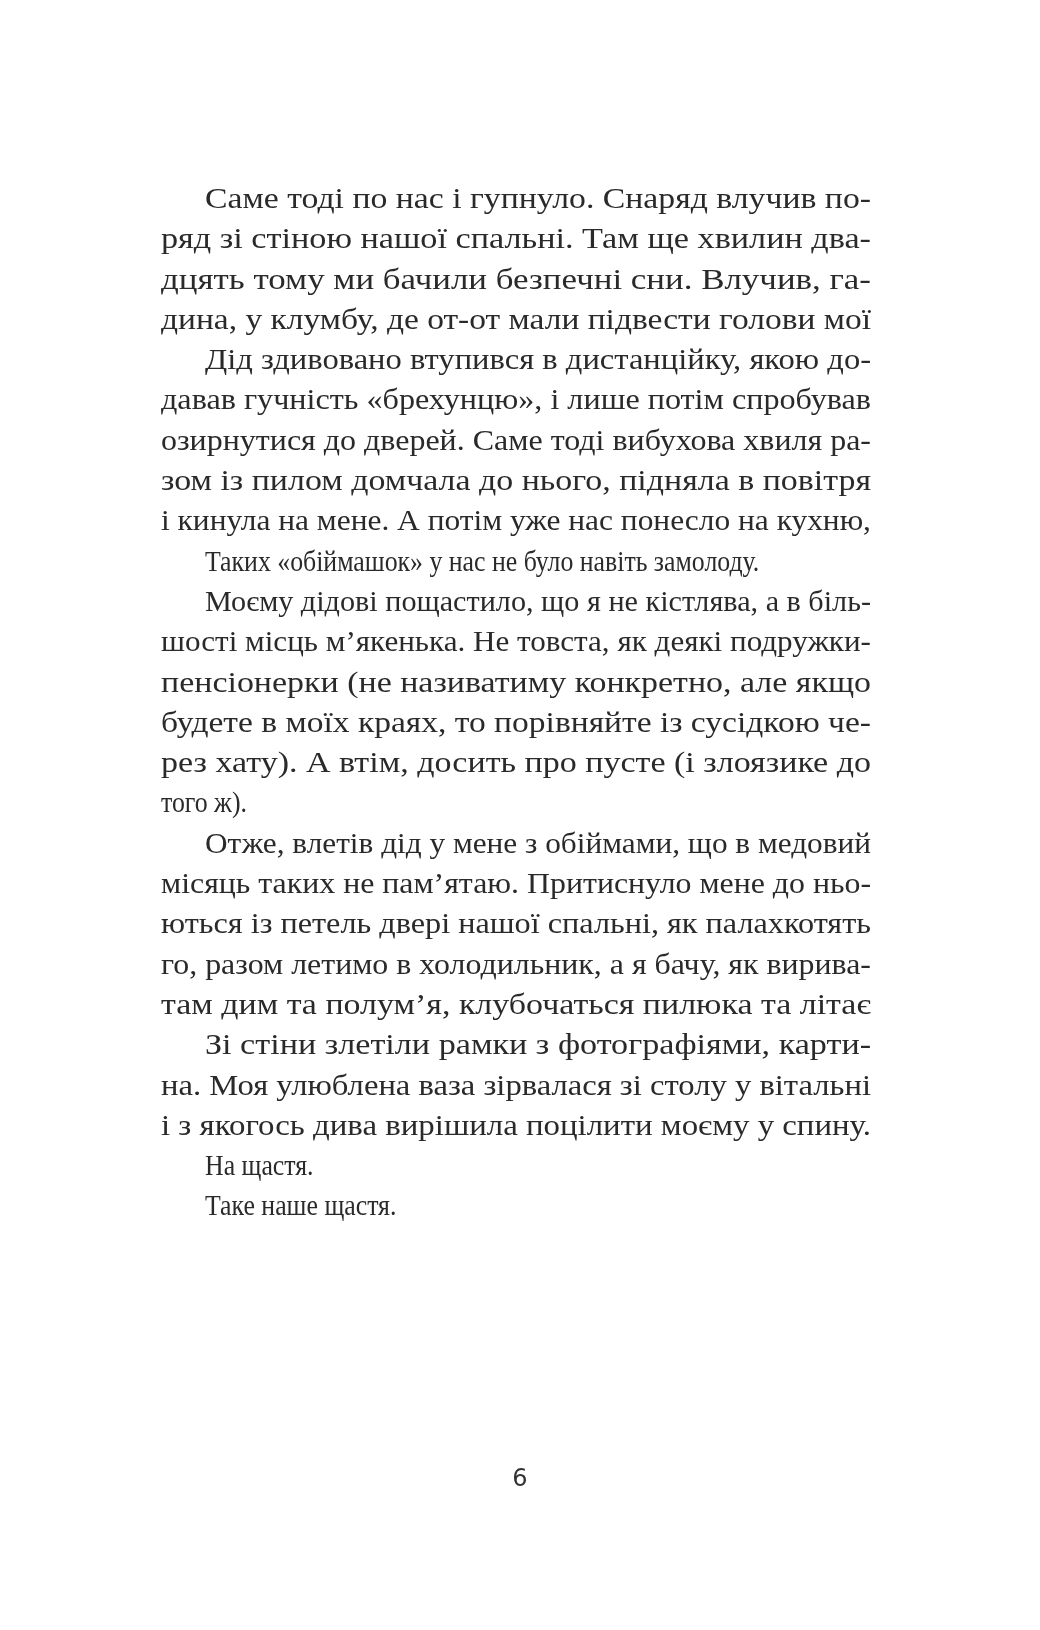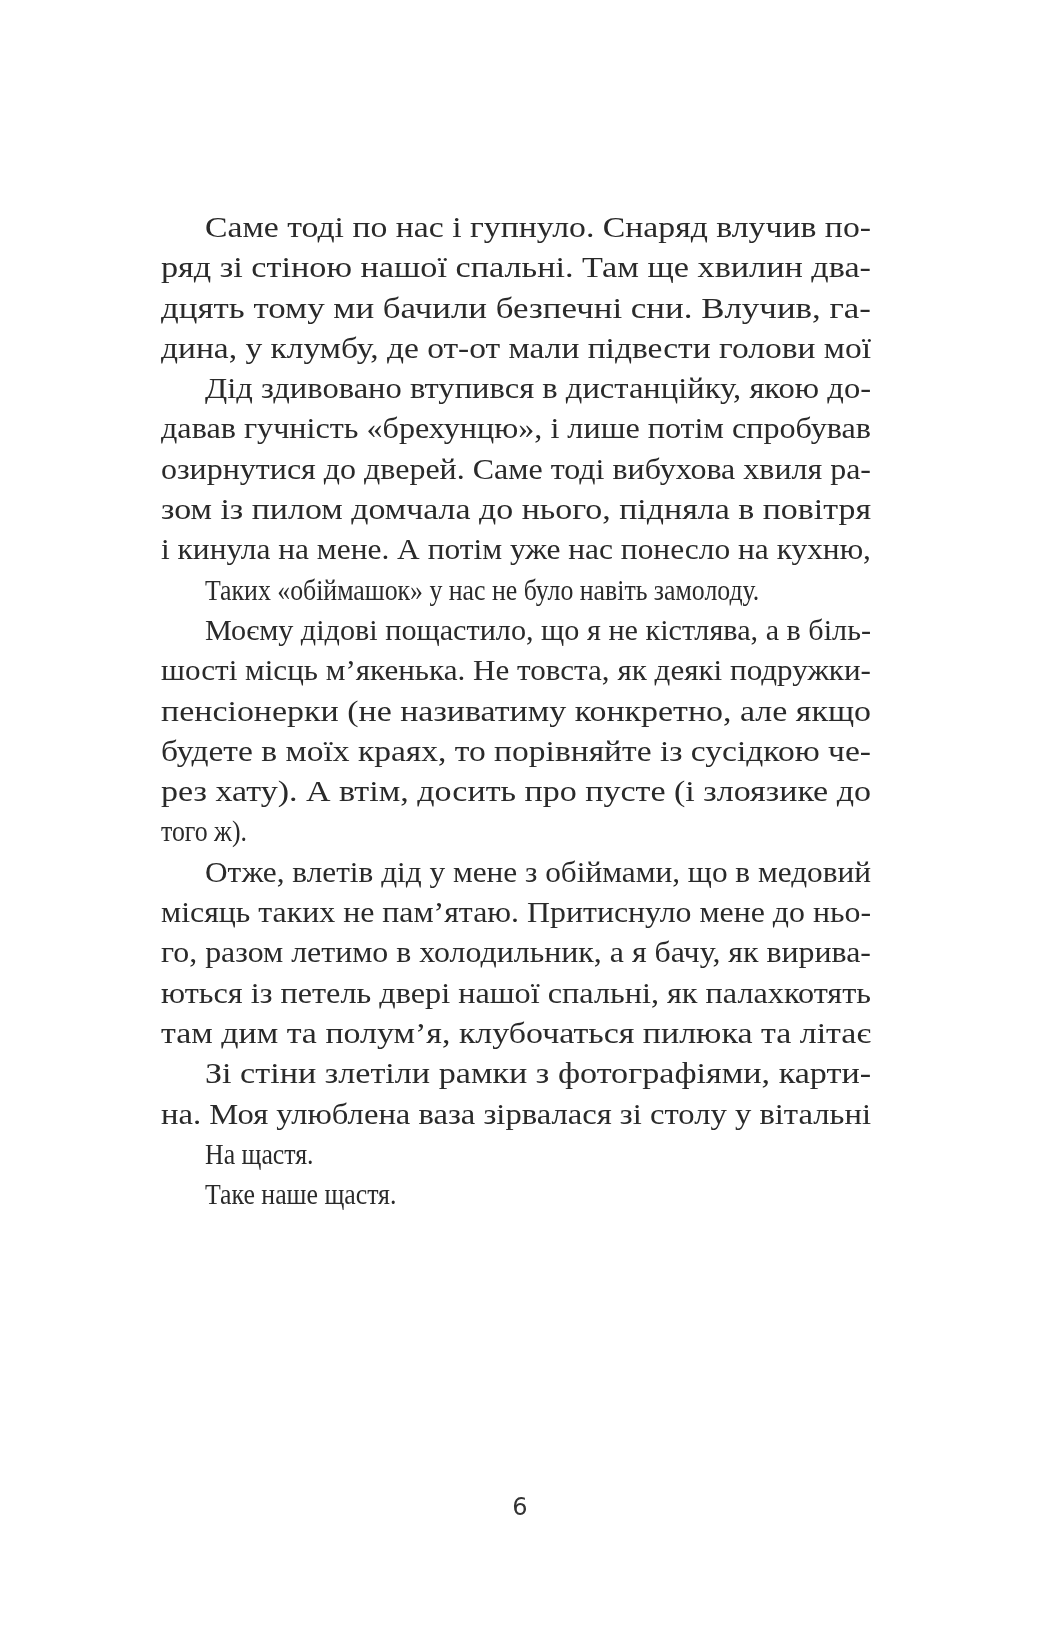--- a/index.html
+++ b/index.html
@@ -13,21 +13,20 @@
     position: relative;
     overflow: hidden;
   }
   .page {
     position: absolute;
     left: 0;
     top: 0;
     width: 1040px;
     height: 1462px;
     background: #ffffff;
-    margin-top: 29px;
   }
   .text-block {
     position: absolute;
     left: 161px;
     top: 178px;
     width: 710px;
     color: #2a2a2a;
     font-family: "Liberation Serif", "DejaVu Serif", serif;
     font-size: 30px;
     line-height: 40.3px;
@@ -86,27 +85,28 @@
         <div class="line indent justify"><span style="transform: scaleX(1.006);">Моєму дідові пощастило, що я не кістлява, а в біль-</span></div>
         <div class="line justify"><span style="transform: scaleX(1.0364);">шості місць м’якенька. Не товста, як деякі подружки-</span></div>
         <div class="line justify"><span style="transform: scaleX(1.1312);">пенсіонерки (не називатиму конкретно, але якщо</span></div>
         <div class="line justify"><span style="transform: scaleX(1.1174);">будете в моїх краях, то порівняйте із сусідкою че-</span></div>
         <div class="line justify"><span style="transform: scaleX(1.134);">рез хату). А втім, досить про пусте (і злоязике до</span></div>
         <div class="line"><span style="transform: scaleX(0.86);">того ж).</span></div>
       </div>
       <div class="paragraph">
         <div class="line indent justify"><span style="transform: scaleX(1.0425);">Отже, влетів дід у мене з обіймами, що в медовий</span></div>
         <div class="line justify"><span style="transform: scaleX(1.0615);">місяць таких не пам’ятаю. Притиснуло мене до ньо-</span></div>
+        <div class="line justify"><span style="transform: scaleX(1.0749);">ються із петель двері нашої спальні, як палахкотять</span></div>
         <div class="line justify"><span style="transform: scaleX(1.0627);">го, разом летимо в холодильник, а я бачу, як вирива-</span></div>
-        <div class="line justify"><span style="transform: scaleX(1.0749);">ються із петель двері нашої спальні, як палахкотять</span></div>
         <div class="line justify"><span style="transform: scaleX(1.131);">там дим та полум’я, клубочаться пилюка та літає</span></div>
       </div>
       <div class="paragraph">
         <div class="line indent justify"><span style="transform: scaleX(1.1379);">Зі стіни злетіли рамки з фотографіями, карти-</span></div>
         <div class="line justify"><span style="transform: scaleX(1.0875);">на. Моя улюблена ваза зірвалася зі столу у вітальні</span></div>
+        <div class="line justify"><span style="transform: scaleX(1.0953);">і з якогось дива вирішила поцілити моєму у спину.</span></div>
       </div>
       <div class="paragraph">
         <div class="line indent"><span style="transform: scaleX(0.86);">На щастя.</span></div>
       </div>
       <div class="paragraph">
         <div class="line indent"><span style="transform: scaleX(0.86);">Таке наше щастя.</span></div>
       </div>
     </div>
   <div class="page-number">6</div>
 </div>

